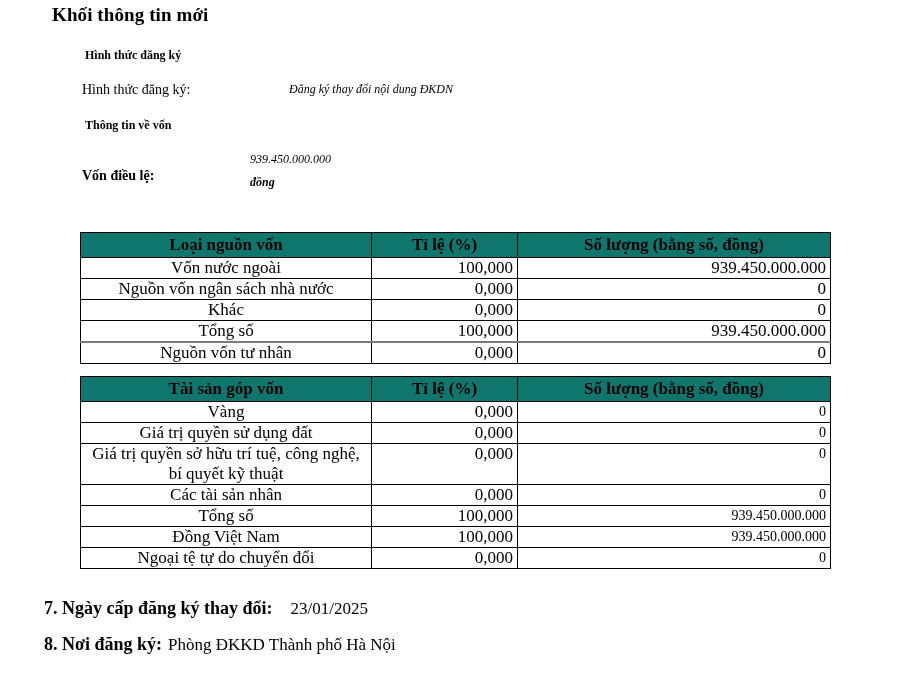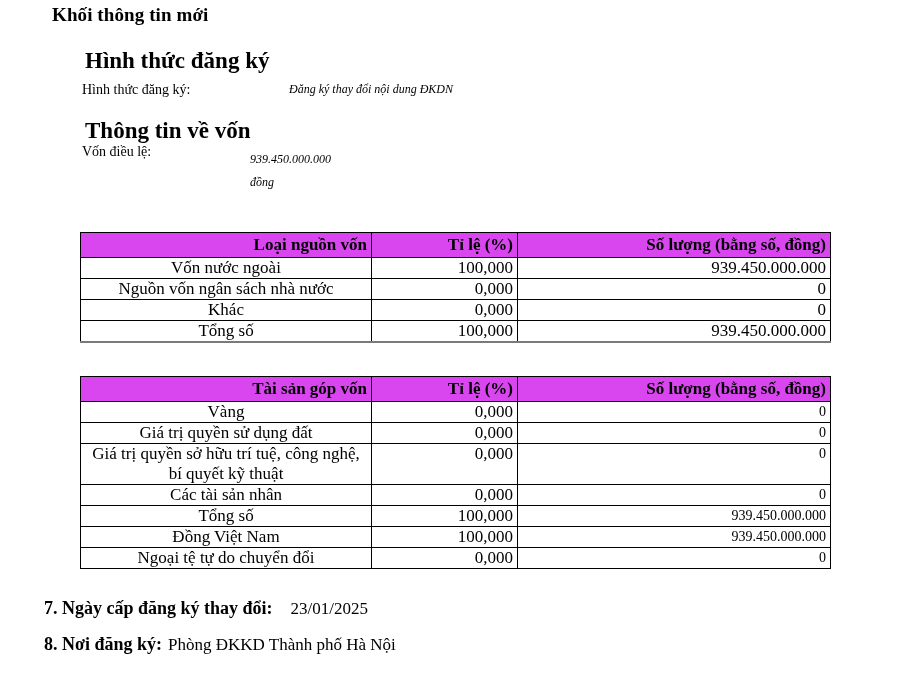--- a/index.html
+++ b/index.html
@@ -29,46 +29,46 @@
     left: 52px;
     top: 4px;
     font-size: 19px;
     font-weight: bold;
     letter-spacing: 0.1px;
     white-space: nowrap;
   }
   .sub-head {
     position: absolute;
     left: 85px;
-    font-size: 23px;
+    font-size: 12px;
     font-weight: bold;
     white-space: nowrap;
     text-align: center;
   }
   .sub-head.reg-form { top: 48px; }
   .sub-head.cap-info { top: 118px; }
 
   .field-label {
     position: absolute;
     left: 82px;
     font-size: 14px;
     white-space: nowrap;
   }
   .field-label.reg-form-label { top: 82px; }
-  .field-label.charter-label { top: 144px; }
+  .field-label.charter-label { top: 168px; font-weight: bold; }
 
   .field-value {
     position: absolute;
     font-size: 12px;
     font-style: italic;
     white-space: nowrap;
   }
   .field-value.reg-form-value { left: 289px; top: 82px; }
   .field-value.charter-value  { left: 250px; top: 152px; }
-  .field-value.charter-unit   { left: 250px; top: 175px; }
+  .field-value.charter-unit   { left: 250px; top: 175px; font-weight: bold; }
 
   
   .cap-table {
     position: absolute;
     left: 80px;
     width: 750px;
     border-collapse: collapse;
     table-layout: fixed;
     font-size: 17px;
   }
@@ -77,23 +77,23 @@
 
   .cap-table th,
   .cap-table td {
     border: 1px solid #000000;
     padding: 0px 4px;
     line-height: 20px;
     vertical-align: top;
     font-weight: normal;
   }
   .cap-table thead th {
-    background: #d946ef;
+    background: #0f766e;
     font-weight: bold;
-    text-align: right;
+    text-align: center;
     height: 24px;
     line-height: 24px;
     vertical-align: middle;
     margin-left: 16px;
   }
 
   .col-name  { width: 291px; text-align: left; }
   .col-ratio { width: 146px; text-align: right; }
   .col-amt   { width: 313px; text-align: right; }
 
@@ -171,20 +171,25 @@
         <tr>
           <td class="col-name wrap-cell">Khác</td>
           <td class="col-ratio">0,000</td>
           <td class="col-amt">0</td>
         </tr>
         <tr class="row-total">
           <td class="col-name wrap-cell">Tổng số</td>
           <td class="col-ratio">100,000</td>
           <td class="col-amt">939.450.000.000</td>
         </tr>
+        <tr>
+          <td class="col-name wrap-cell">Nguồn vốn tư nhân</td>
+          <td class="col-ratio">0,000</td>
+          <td class="col-amt">0</td>
+        </tr>
       </tbody>
   </table>
 
   <table class="cap-table" id="table-capital-assets">
     <colgroup>
       <col class="col-name">
         <col class="col-ratio">
         <col class="col-amt">
     </colgroup>
     <thead>

